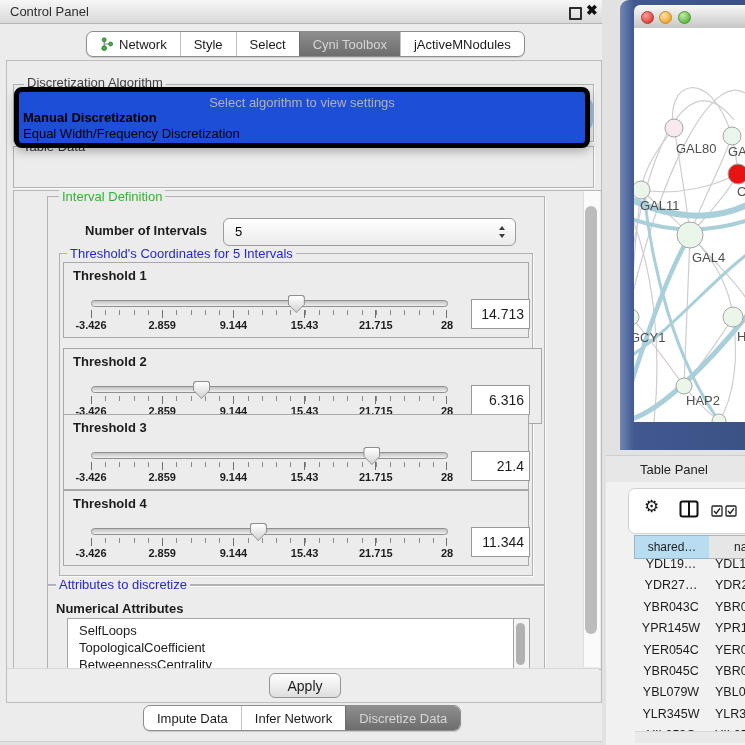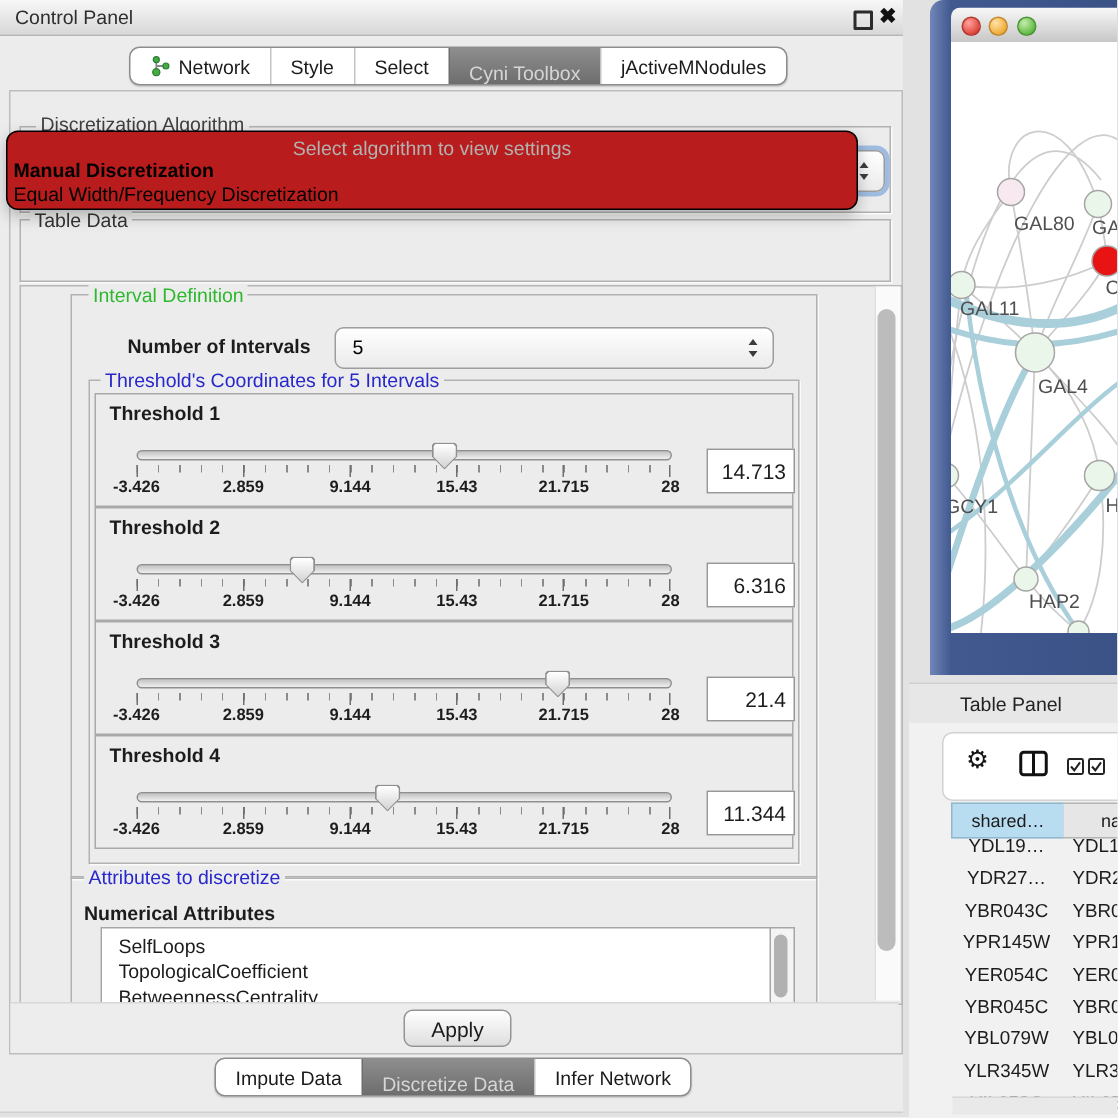--- a/index.html
+++ b/index.html
@@ -9,38 +9,38 @@
   
   #left-window{left:0;top:0;width:602px;height:741px;background:#ececec;border-bottom:1px solid #d0d0d0;}
   #titlebar{left:0;top:0;width:602px;height:23px;background:linear-gradient(#f7f7f7,#d8d8d8);border-bottom:1px solid #b5b5b5;}
   #titlebar-text{left:10px;top:4px;font-size:13px;color:#2e2e2e;}
   #float-btn{left:569px;top:7px;width:9px;height:9px;border:2px solid #2b2b2b;border-radius:1px;}
   #close-btn{left:586px;top:2px;font-size:14px;font-weight:bold;color:#111;}
   
   .segbar{display:flex;height:24px;border:1px solid #8d8d8d;border-radius:7px;overflow:hidden;background:#fff;box-shadow:0 1px 1px rgba(0,0,0,.15);}
   .seg{display:flex;align-items:center;gap:5px;padding:0 13px;font-size:13px;color:#1b1b1b;border-left:1px solid #c3c3c3;white-space:nowrap;}
   .seg:first-child{border-left:none;}
-  .seg.selected{background:linear-gradient(#8e8e8e,#6d6d6d);color:#d6d6d6;border-left-color:#6d6d6d;align-items:flex-end;}
+  .seg.selected{background:linear-gradient(#8e8e8e,#6d6d6d);color:#d6d6d6;border-left-color:#6d6d6d;}
   #tabbar{left:86px;top:31px;}
   #bottom-tabs{left:143px;top:705px;}
   
   #content-panel{left:6px;top:60px;width:594px;height:641px;border:1px solid #bdbdbd;background:#ececec;}
   .groupbox{border:1px solid #b2b2b2;box-shadow:1px 1px 0 rgba(255,255,255,.8);}
   .grouptitle{font-size:13px;background:#ececec;padding:0 3px;line-height:13px;}
   .blue{color:#2727cc;} .green{color:#2eb82e;}
   
   .combo{border:1px solid #9d9d9d;border-radius:6px;background:linear-gradient(#ffffff,#ebebeb);font-size:13px;}
   .combo .ctext{position:absolute;left:11px;top:5px;color:#000;}
   .spinner{position:absolute;right:9px;top:50%;width:7px;height:12px;transform:translateY(-50%);}
   .spinner:before,.spinner:after{content:"";position:absolute;left:0;border-left:3.5px solid transparent;border-right:3.5px solid transparent;}
   .spinner:before{top:0;border-bottom:4.5px solid #3c3c3c;}
   .spinner:after{bottom:0;border-top:4.5px solid #3c3c3c;}
   #algo-title{left:24px;top:76px;color:#404040;}
   #algo-combo{left:21px;top:100px;width:567px;height:26px;box-shadow:0 0 0 3px rgba(106,156,219,.6);}
-  #popup{left:4px;top:87px;width:566px;height:51px;background:#b91c1c;border:1px solid #000000;border-radius:8px;box-shadow:0 4px 10px rgba(0,0,0,.25);}
+  #popup{left:14px;top:87px;width:566px;height:51px;background:#1d4ed8;border:5px solid #000000;border-radius:8px;box-shadow:0 4px 10px rgba(0,0,0,.25);}
   #popup-prompt{left:0;top:3px;width:100%;text-align:center;font-size:13px;color:#b2b2b2;}
   .popup-item{left:4px;font-size:13px;color:#000;}
   
   .trow{position:absolute;left:63px;width:464px;height:74px;background:#ececec;border:1px solid #a9a9a9;}
   .tlabel{position:absolute;left:9px;top:5px;font-size:13px;font-weight:bold;}
   .track{position:absolute;left:27px;top:37px;width:355px;height:5px;border:1px solid #8f8f8f;border-radius:4px;background:linear-gradient(#c2c2c2,#efefef);}
   .handle{position:absolute;top:32px;width:17px;height:18px;}
   .handle .h-outer{position:absolute;inset:0;background:#8f8f8f;clip-path:polygon(10% 0,90% 0,100% 10%,100% 52%,50% 100%,0 52%,0 10%);}
   .handle .h-inner{position:absolute;inset:1px;background:linear-gradient(#ffffff,#d3d3d3);clip-path:polygon(10% 0,90% 0,100% 10%,100% 52%,50% 100%,0 52%,0 10%);}
   .ticks{position:absolute;left:27px;top:47px;width:356px;height:5px;
@@ -167,21 +167,21 @@
             <div class="h-inner"></div>
     </div>
     <div class="tvalue">14.713</div>
   <div class="majortick" style="left: 27px;"></div>
           <div class="majortick" style="left: 98px;"></div>
           <div class="majortick" style="left: 169px;"></div>
           <div class="majortick" style="left: 240px;"></div>
           <div class="majortick" style="left: 311px;"></div>
           <div class="majortick" style="left: 382px;"></div>
         </div>
-        <div class="trow" style="top: 338px;">
+        <div class="trow" style="top: 348px; padding-left: 13px;">
     <div class="tlabel">Threshold 2</div>
     <div class="track"></div>
     <div class="ticks"></div>
     <div class="ticklabels">
             <span style="left: 0%;">-3.426</span>
             <span style="left: 20%;">2.859</span>
             <span style="left: 40%;">9.144</span>
             <span style="left: 60%;">15.43</span>
             <span style="left: 80%;">21.715</span>
             <span style="left: 100%;">28</span>
@@ -259,25 +259,25 @@
     <div class="abs" id="attr-scroll">
         <div class="abs" id="attr-thumb"></div>
       </div>
 
     <div class="abs" id="apply-strip"></div>
     <div class="abs" id="apply-btn">Apply</div>
     <div class="abs segbar" id="bottom-tabs">
         <div class="seg">
           <span>Impute Data</span>
         </div>
+        <div class="seg">
+          <span>Infer Network</span>
+        </div>
         <div class="seg selected">
           <span>Discretize Data</span>
-        </div>
-        <div class="seg">
-          <span>Infer Network</span>
         </div>
       </div>
 
     <div class="abs" id="popup">
       <div class="abs" id="popup-prompt">Select algorithm to view settings</div>
       <div class="abs popup-item" style="top:18px;font-weight:bold;">Manual Discretization</div>
       <div class="abs popup-item" style="top:34px;">Equal Width/Frequency Discretization</div>
     </div>
   </div>
 

